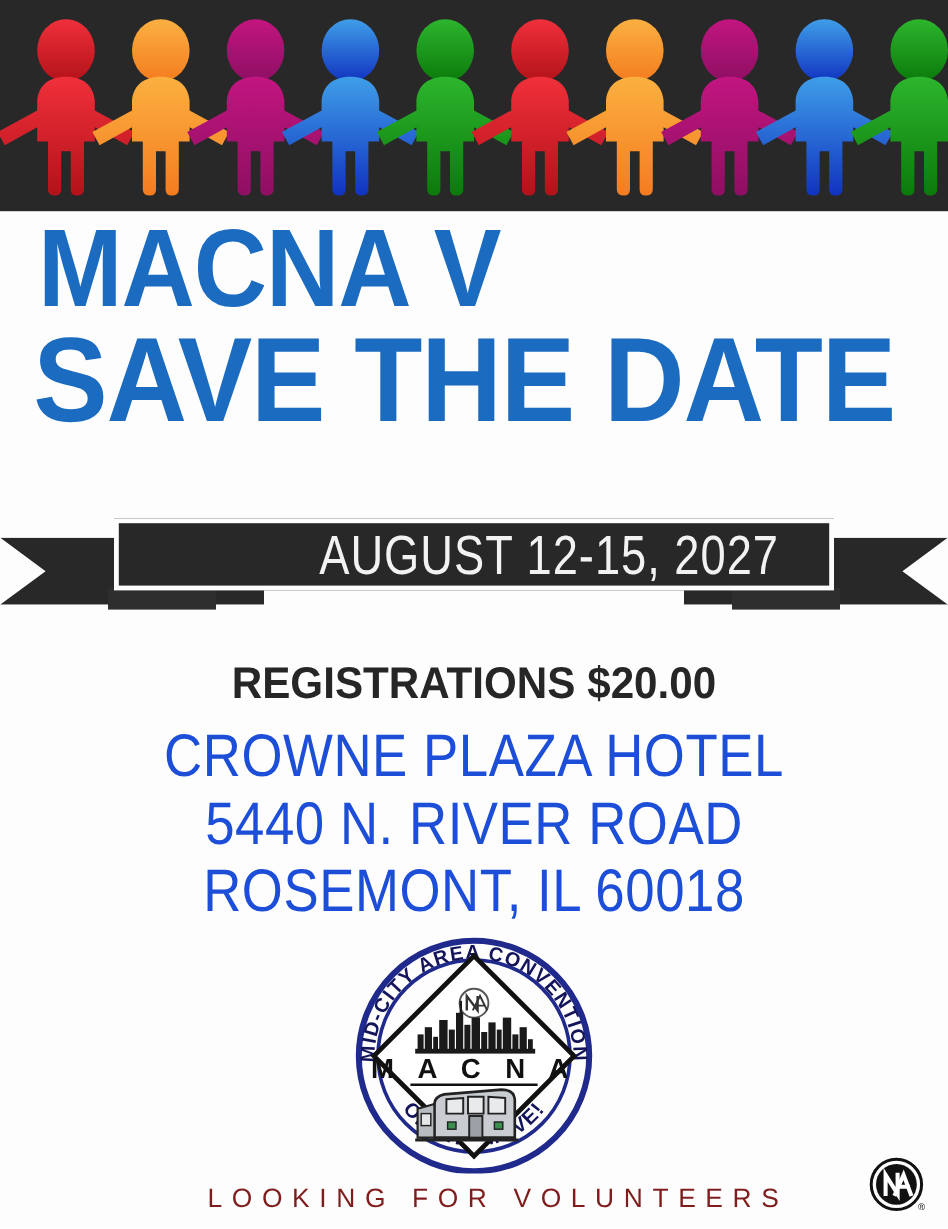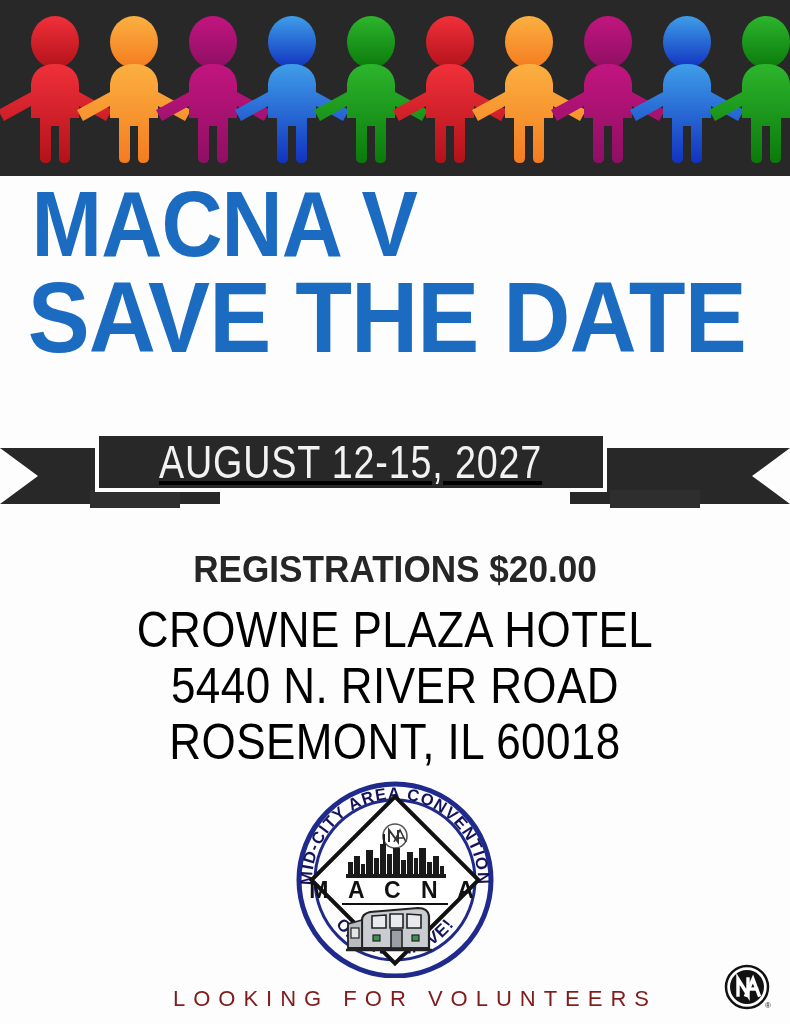--- a/index.html
+++ b/index.html
@@ -98,29 +98,28 @@
     height: 18px;
     background: #2e2e2e;
   }
   .ribbon-fold.left  { left: 90px; }
   .ribbon-fold.right { right: 90px; }
 
   .ribbon-panel {
     position: absolute;
     left: 95px;
     top: 8px;
-    width: 512px;
+    width: 600px;
     height: 60px;
     background: #282828;
     border: 4px solid #fdfdfd;
     box-sizing: border-box;
     display: flex;
     align-items: center;
-    justify-content: center;
-    text-decoration: underline;
+    justify-content: flex-end;
   }
   .ribbon-panel .date-text {
     color: #f2f2f2;
     font-family: "Liberation Sans Narrow", "Liberation Sans", sans-serif;
     font-weight: 300;
     font-size: 46px;
     letter-spacing: 1px;
     transform: scaleX(0.82);
     white-space: nowrap;
   }
@@ -139,21 +138,21 @@
     letter-spacing: 0px;
     transform: scaleX(0.95);
   }
 
   .address {
     position: absolute;
     left: 0;
     top: 602px;
     width: 790px;
     text-align: center;
-    color: #000000;
+    color: #1d4ed8;
     font-family: "Liberation Sans Narrow", "Liberation Sans", sans-serif;
     font-weight: 300;
     font-size: 50px;
     line-height: 1.12;
     letter-spacing: 0.5px;
   }
   .address .addr-line {
     display: block;
     transform: scaleX(0.88);
   }

